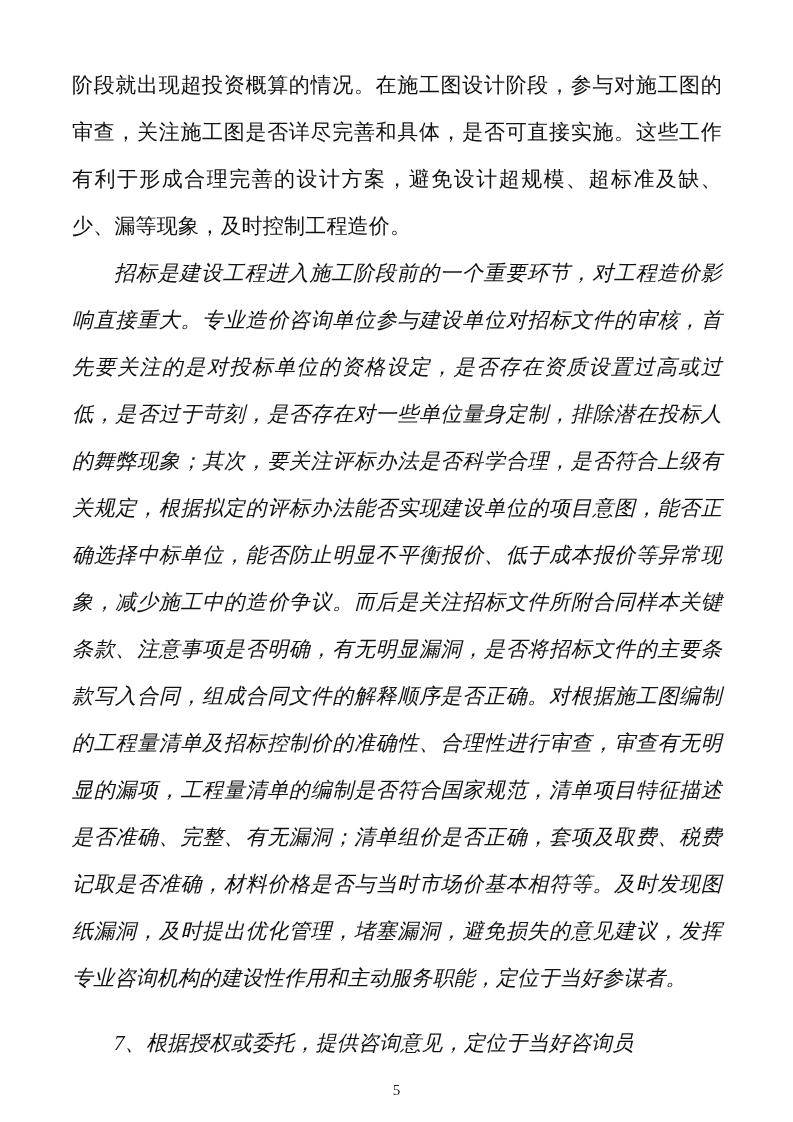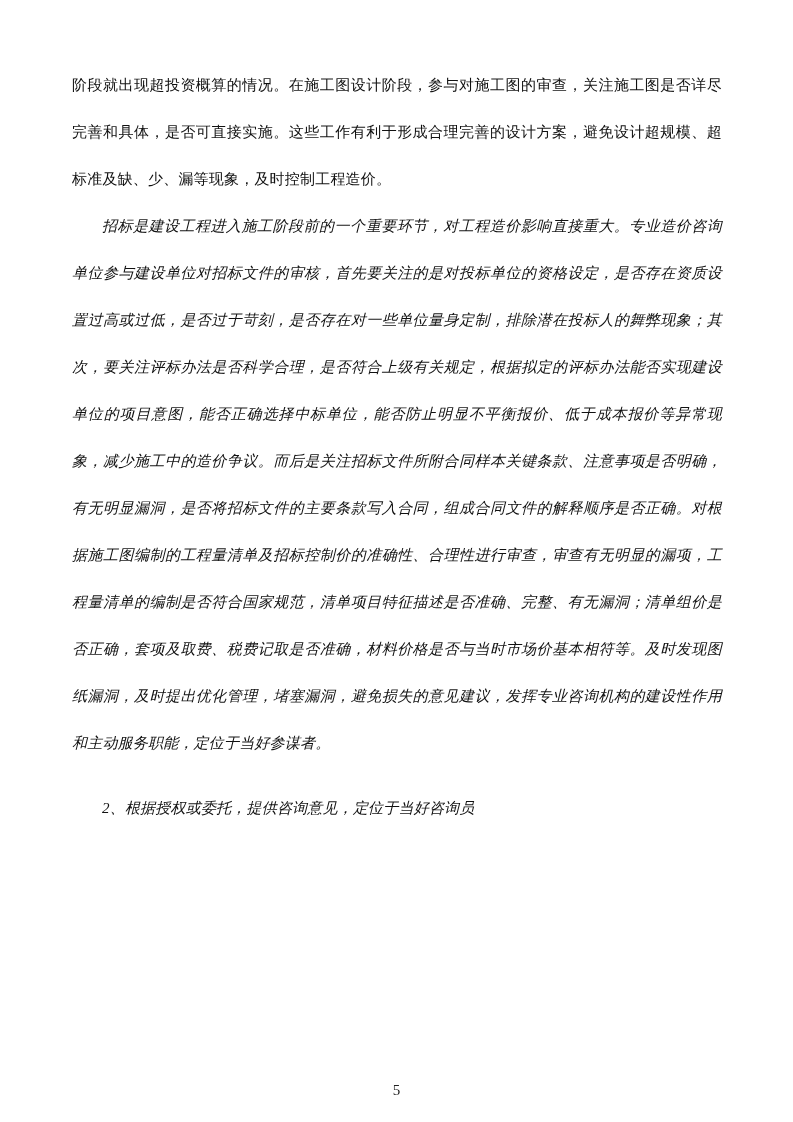--- a/index.html
+++ b/index.html
@@ -23,21 +23,21 @@
     height: 1122px;
     background: #ffffff;
   }
   .page-body {
     position: absolute;
     left: 72px;
     top: 62px;
     width: 650px;
   }
   .para {
-    font-size: 15px;
+    font-size: 21px;
     line-height: 47px;
     text-align: justify;
     text-justify: inter-ideograph;
     margin: 0;
     letter-spacing: 0.2px;
     color: #111111;
   }
   .para + .para {
     margin-top: 0;
   }
@@ -60,16 +60,16 @@
   }
 </style>
 </head>
 <body>
 
 <div class="page">
   <div class="page-body">
     <p class="para">阶段就出现超投资概算的情况。在施工图设计阶段，参与对施工图的审查，关注施工图是否详尽完善和具体，是否可直接实施。这些工作有利于形成合理完善的设计方案，避免设计超规模、超标准及缺、少、漏等现象，及时控制工程造价。</p>
     <p class="para indent">招标是建设工程进入施工阶段前的一个重要环节，对工程造价影响直接重大。专业造价咨询单位参与建设单位对招标文件的审核，首先要关注的是对投标单位的资格设定，是否存在资质设置过高或过低，是否过于苛刻，是否存在对一些单位量身定制，排除潜在投标人的舞弊现象；其次，要关注评标办法是否科学合理，是否符合上级有关规定，根据拟定的评标办法能否实现建设单位的项目意图，能否正确选择中标单位，能否防止明显不平衡报价、低于成本报价等异常现象，减少施工中的造价争议。而后是关注招标文件所附合同样本关键条款、注意事项是否明确，有无明显漏洞，是否将招标文件的主要条款写入合同，组成合同文件的解释顺序是否正确。对根据施工图编制的工程量清单及招标控制价的准确性、合理性进行审查，审查有无明显的漏项，工程量清单的编制是否符合国家规范，清单项目特征描述是否准确、完整、有无漏洞；清单组价是否正确，套项及取费、税费记取是否准确，材料价格是否与当时市场价基本相符等。及时发现图纸漏洞，及时提出优化管理，堵塞漏洞，避免损失的意见建议，发挥专业咨询机构的建设性作用和主动服务职能，定位于当好参谋者。</p>
     <div class="spacer-sm"></div>
-    <p class="para indent">2、根据授权或委托，提供咨询意见，定位于当好咨询员</p>
+    <p class="para indent">7、根据授权或委托，提供咨询意见，定位于当好咨询员</p>
   </div>
   <div class="page-number">5</div>
 </div>
 
 </body></html>

